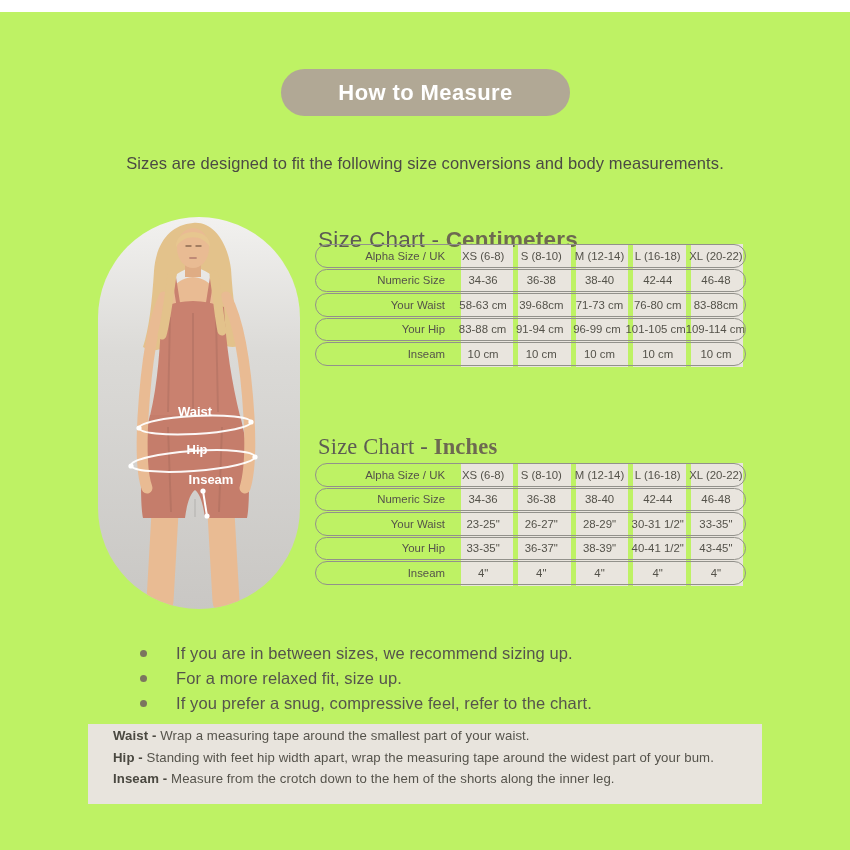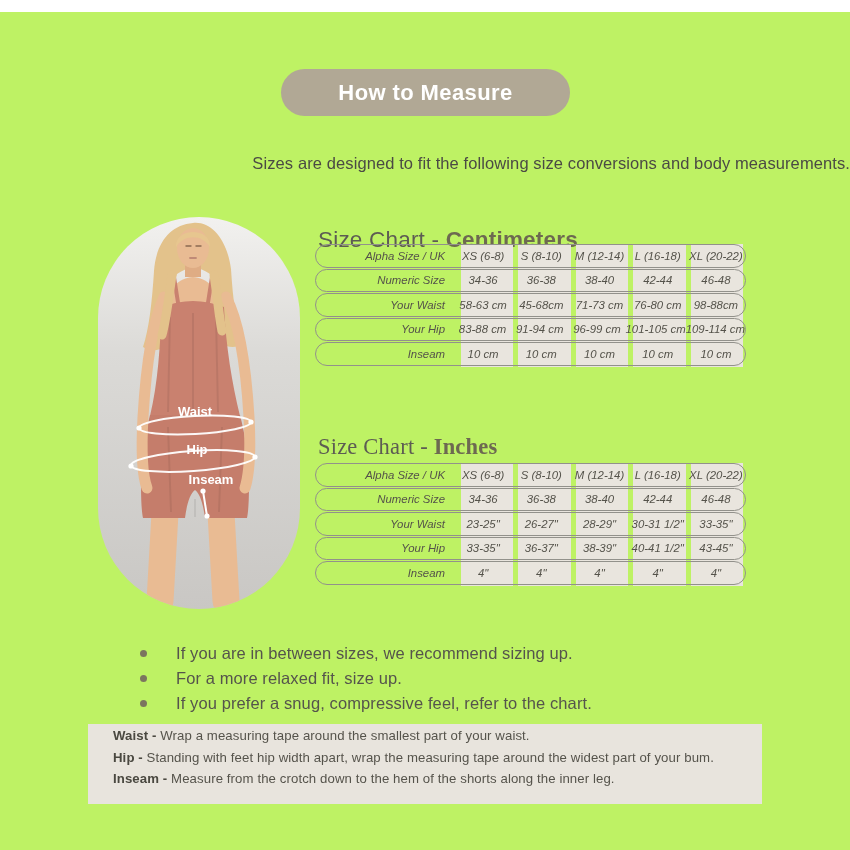--- a/index.html
+++ b/index.html
@@ -4,41 +4,41 @@
 <style>
   * { margin:0; padding:0; box-sizing:border-box; }
   html,body { background:#fff; }
   body { font-family:"Liberation Sans", sans-serif; }
   .page { position:relative; width:850px; height:850px; background:#bef264; margin:12px auto; overflow:hidden; }
 
   
   .badge { position:absolute; left:281px; top:57px; width:289px; height:47px;
     background:#b1a895; border-radius:24px; display:flex; align-items:center; justify-content:center;
     color:#ffffff; font-size:22px; font-weight:800; letter-spacing:.4px; }
-  .subtitle { position:absolute; left:0; top:142px; width:850px; text-align:right;
+  .subtitle { position:absolute; left:0; top:142px; width:850px; text-align:center;
     color:#4b4a44; font-size:16.5px; letter-spacing:.1px; }
 
   
   .photo { position:absolute; left:98px; top:205px; width:202px; height:392px; }
   .photo svg { display:block; }
 
   
   .chart-title { position:absolute; left:318px; color:#5d5c53; font-size:22.5px; letter-spacing:.2px; }
   .chart-title b { color:#6d6951; font-weight:800; }
   .title-cm { top:215px; }
   .title-in { top:422px;font-family:Liberation Serif, serif; }
 
   
   .sizetable { position:absolute; left:315px; width:431px; }
   .table-cm { top:232px; }
   .table-in { top:451px; }
   .stripes { position:absolute; top:0; bottom:0; left:0; right:0; display:flex; }
   .sp-label { flex:0 0 143px; }
   .sp { flex:1; background:#e9e5de; margin:0 2.5px; }
-  .rows { position:relative;font-style:italic; }
+  .rows { position:relative; }
   .trow { display:flex; align-items:center; height:23.5px; margin-bottom:1px;
     border:1px solid #92918b; border-radius:13px; background:transparent;
     font-size:11.4px; color:#54524a; }
   .tlabel { flex:0 0 138px; text-align:right; padding-right:9px; white-space:nowrap; }
   .tcell { flex:1 1 0; text-align:center; white-space:nowrap; }
 
   
   .notes { position:absolute; left:140px; top:632px; width:560px; list-style:none; }
   .note-line { display:flex; align-items:baseline; margin-bottom:6px;
     color:#55544c; font-size:16.5px; letter-spacing:.1px; }
@@ -143,24 +143,24 @@
           <div class="tlabel">Numeric Size</div>
           <div class="tcell">34-36</div>
           <div class="tcell">36-38</div>
           <div class="tcell">38-40</div>
           <div class="tcell">42-44</div>
           <div class="tcell">46-48</div>
         </div>
         <div class="trow">
           <div class="tlabel">Your Waist</div>
           <div class="tcell">58-63 cm</div>
-          <div class="tcell">45-68cm</div>
+          <div class="tcell">39-68cm</div>
           <div class="tcell">71-73 cm</div>
           <div class="tcell">76-80 cm</div>
-          <div class="tcell">98-88cm</div>
+          <div class="tcell">83-88cm</div>
         </div>
         <div class="trow">
           <div class="tlabel">Your Hip</div>
           <div class="tcell">83-88 cm</div>
           <div class="tcell">91-94 cm</div>
           <div class="tcell">96-99 cm</div>
           <div class="tcell">101-105 cm</div>
           <div class="tcell">109-114 cm</div>
         </div>
         <div class="trow">

